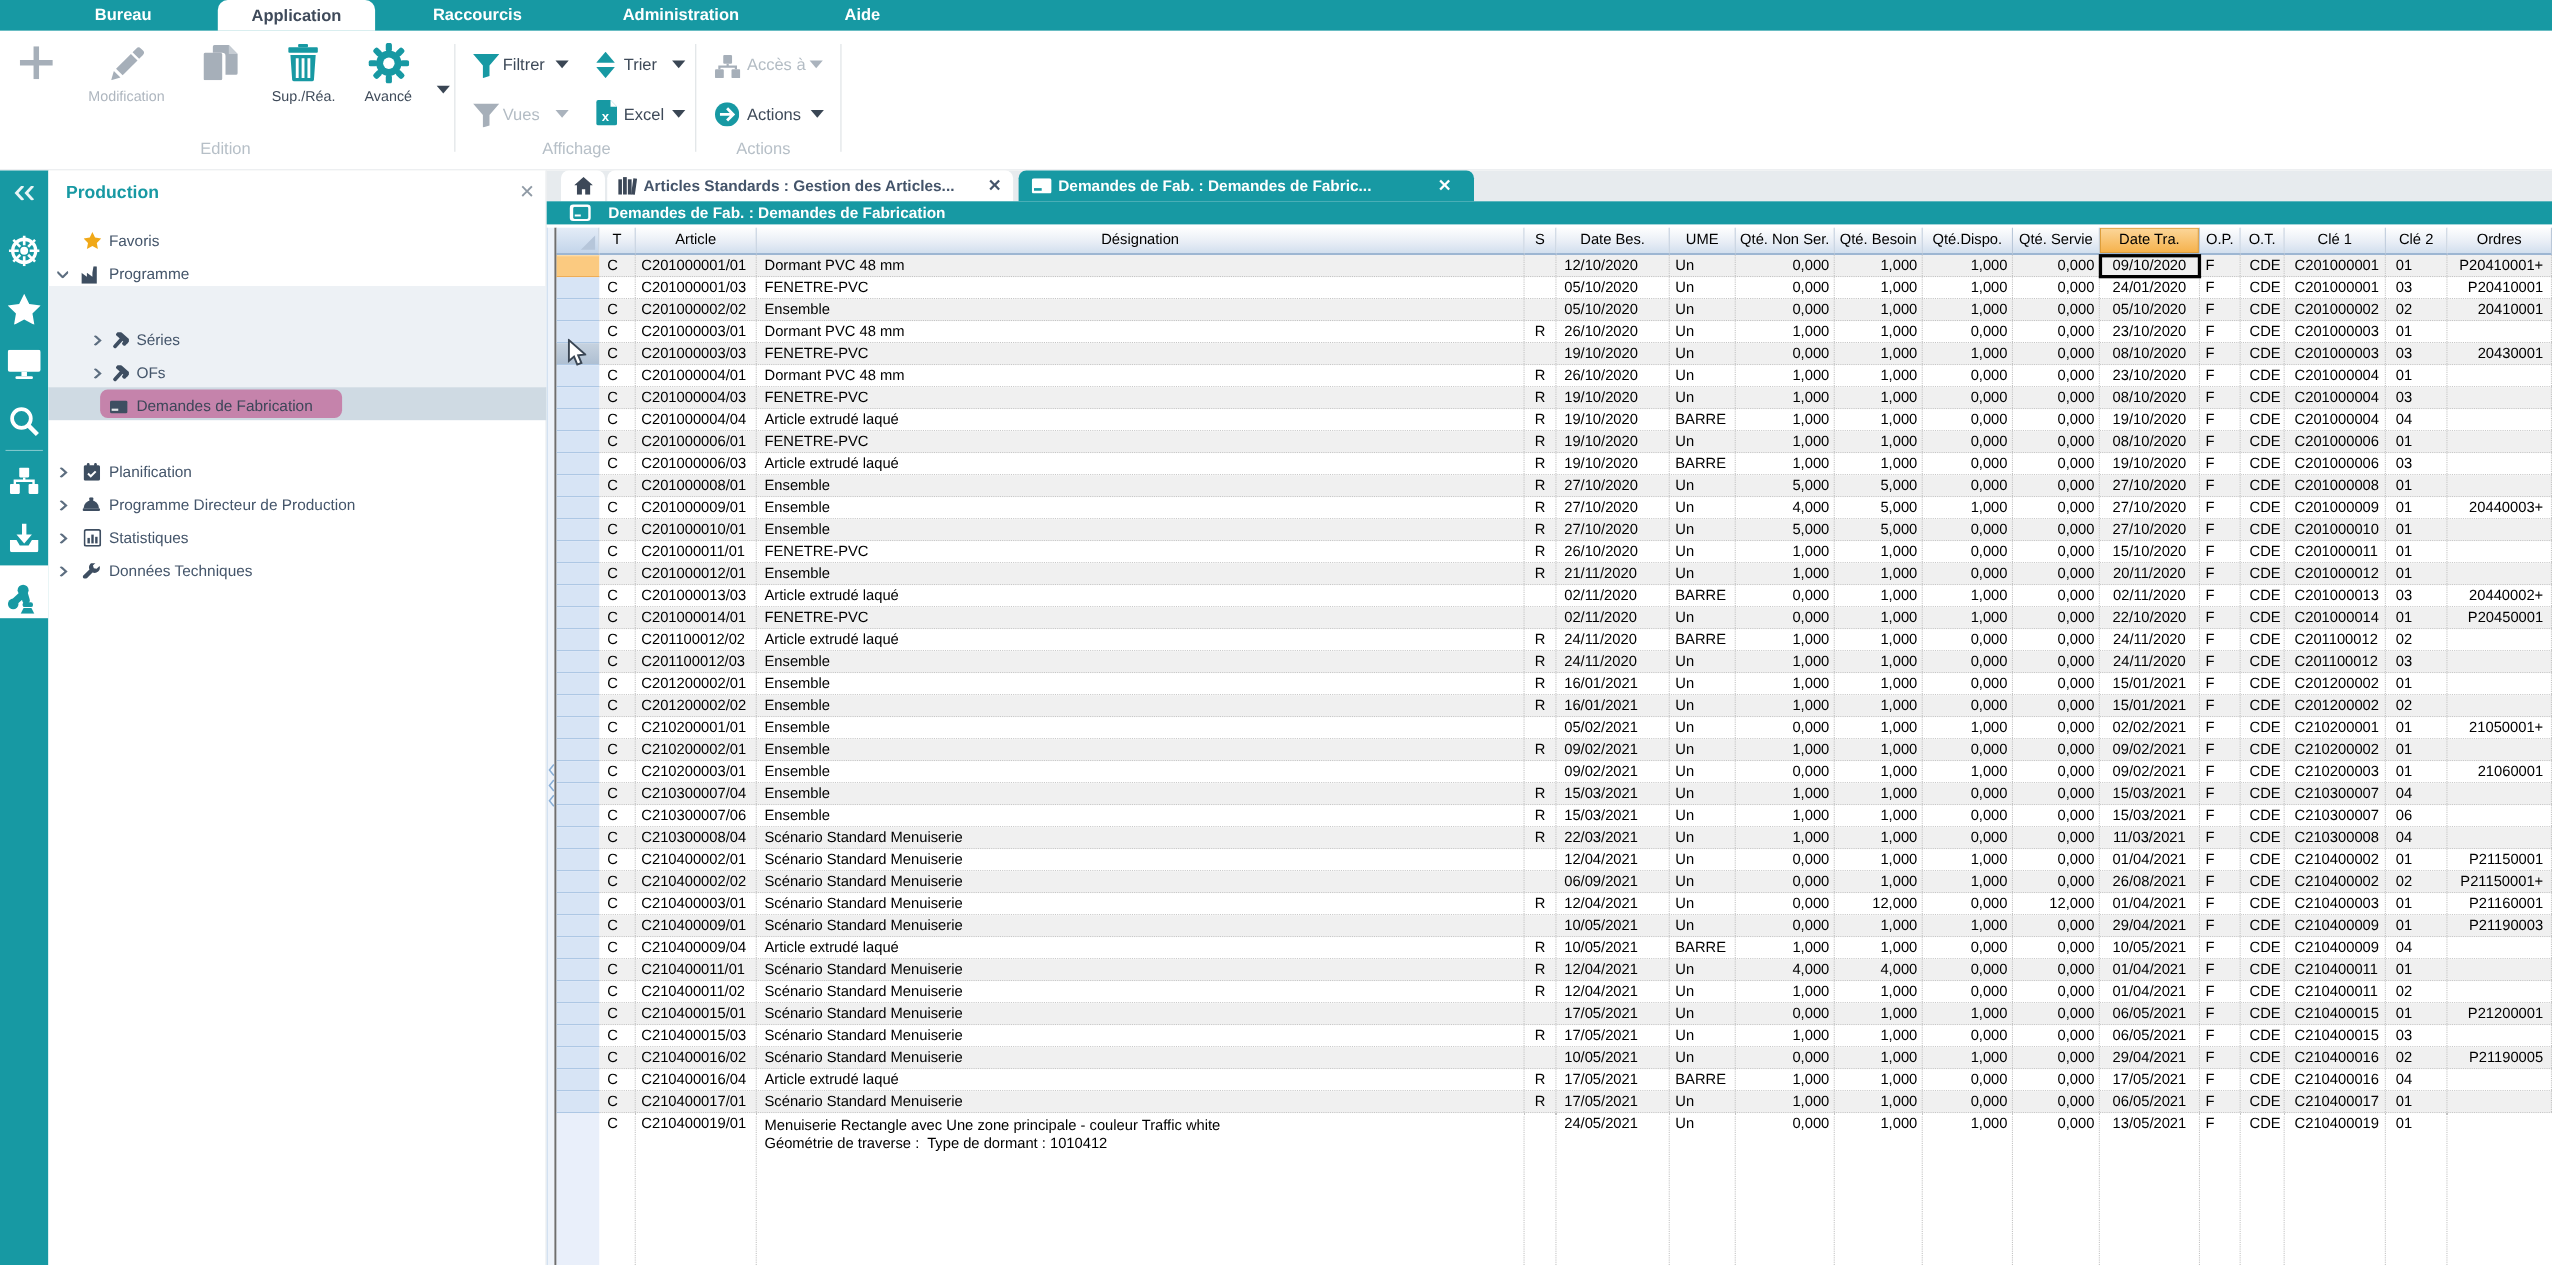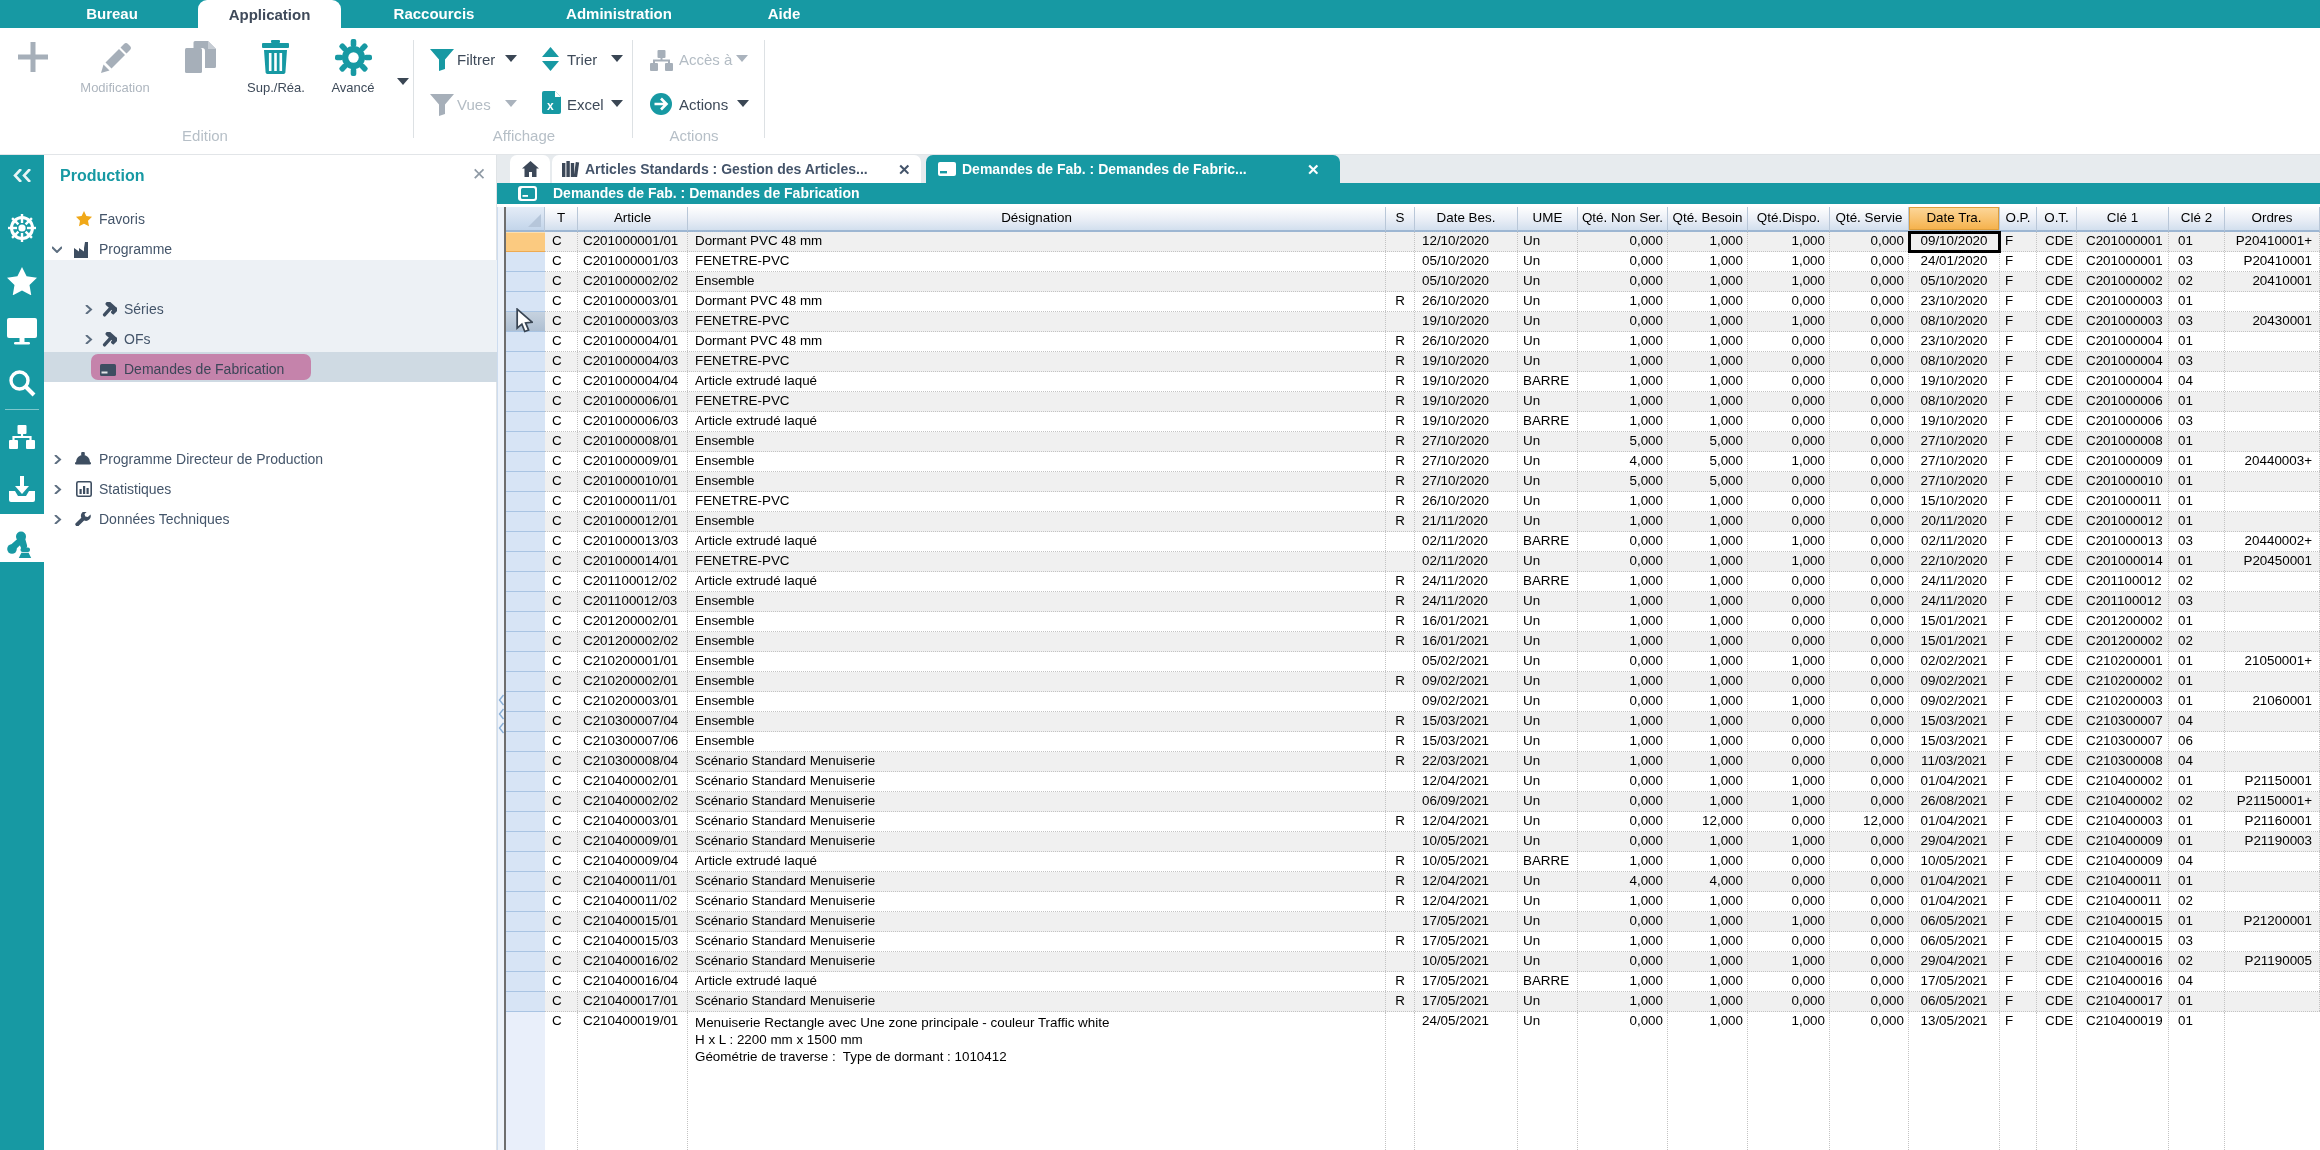--- a/index.html
+++ b/index.html
@@ -274,20 +274,34 @@
     </div>
   <div class="trow" style="top:199px">
       <svg style="position:absolute;left:56px;top:10px" width="16" height="12" viewBox="0 0 16 12">
         <g fill="#3e4e61">
           <rect x="0" y="0" width="16" height="12" rx="1.6"></rect>
         </g>
         <rect x="1.5" y="7.5" width="6" height="2" fill="#fff" opacity=".85"></rect>
       </svg>
       <span style="position:absolute;left:80px;color:#3c4658">Demandes de Fabrication</span>
     </div>
+  <div class="trow" style="top:259px">
+      <svg style="position:absolute;left:9px;top:11px" width="9" height="9" viewBox="0 0 9 9">
+        <path d="M2 0l5 4.5L2 9" stroke="#5d6e80" stroke-width="2" fill="none"></path>
+      </svg>
+      <svg style="position:absolute;left:32px;top:7px" width="15" height="16" viewBox="0 0 15 16">
+        <g fill="#3e4e61">
+          <rect x="0" y="2" width="15" height="14" rx="1.5"></rect>
+          <rect x="3" y="0" width="2.4" height="4" rx="1"></rect>
+          <rect x="9.6" y="0" width="2.4" height="4" rx="1"></rect>
+        </g>
+        <path d="M4 9.5l2.5 2.5 4.5-4.5" stroke="#fff" stroke-width="1.8" fill="none"></path>
+      </svg>
+      <span style="position:absolute;left:55px">Planification</span>
+    </div>
   <div class="trow" style="top:289px">
       <svg style="position:absolute;left:9px;top:11px" width="9" height="9" viewBox="0 0 9 9">
         <path d="M2 0l5 4.5L2 9" stroke="#5d6e80" stroke-width="2" fill="none"></path>
       </svg>
       <svg style="position:absolute;left:31px;top:8px" width="16" height="13" viewBox="0 0 16 13">
         <g fill="#3e4e61">
           <path d="M1 10a7 7 0 0 1 14 0z"></path>
           <rect x="0" y="10" width="16" height="2.6" rx="1.3"></rect>
           <rect x="6.2" y="0" width="3.6" height="4" rx="1"></rect>
         </g>
@@ -1132,21 +1146,20 @@
           <div class="c ot" style="width:40px">CDE</div>
           <div class="c c1" style="width:92px">C210400017</div>
           <div class="c c2" style="width:56px">01</div>
           <div class="c ord" style="width:95px"></div>
         </div>
 <div class="row tall">
           <div class="c t" style="width:33px">C</div>
           <div class="c art" style="width:110px">C210400019/01</div>
           <div class="c des" style="width:698px;line-height:17px;padding-top:2px">
             <div class="dl">Menuiserie Rectangle avec Une zone principale - couleur Traffic white</div>
-            <div class="dl">H x L : 2200 mm x 1500 mm</div>
             <div class="dl">Géométrie de traverse :&nbsp; Type de dormant : 1010412</div>
           </div>
           <div class="c s" style="width:29px"></div>
           <div class="c db" style="width:103px">24/05/2021</div>
           <div class="c ume" style="width:60px">Un</div>
           <div class="c qns" style="width:90px">0,000</div>
           <div class="c qb" style="width:80px">1,000</div>
           <div class="c qd" style="width:82px">1,000</div>
           <div class="c qs" style="width:79px">0,000</div>
           <div class="c dt" style="width:91px">13/05/2021</div>

